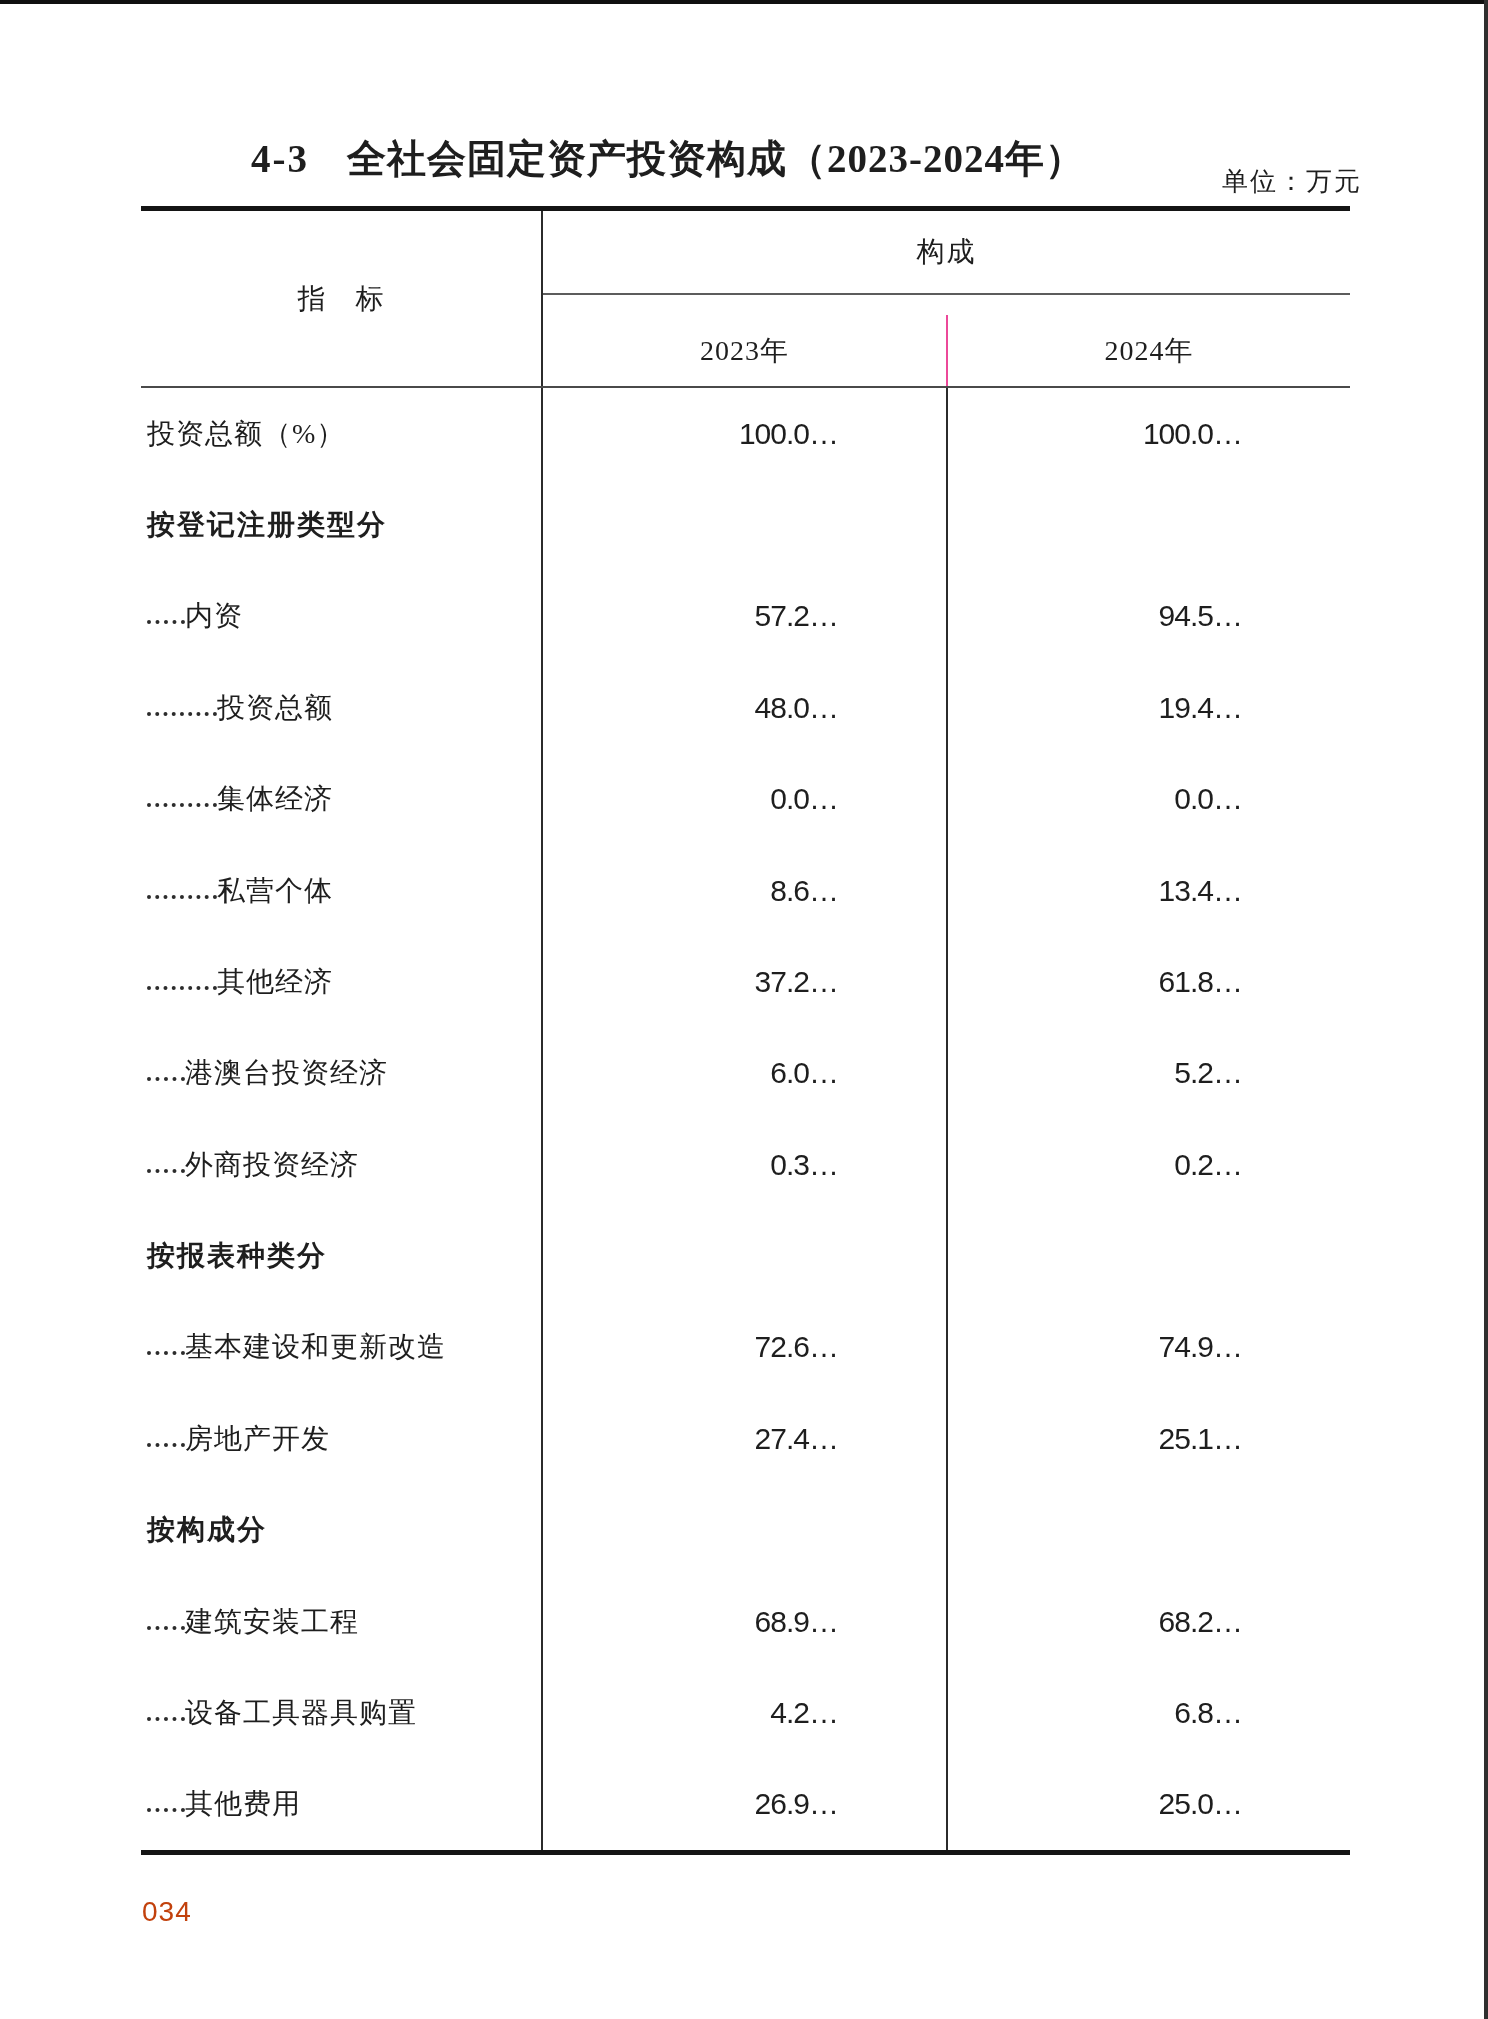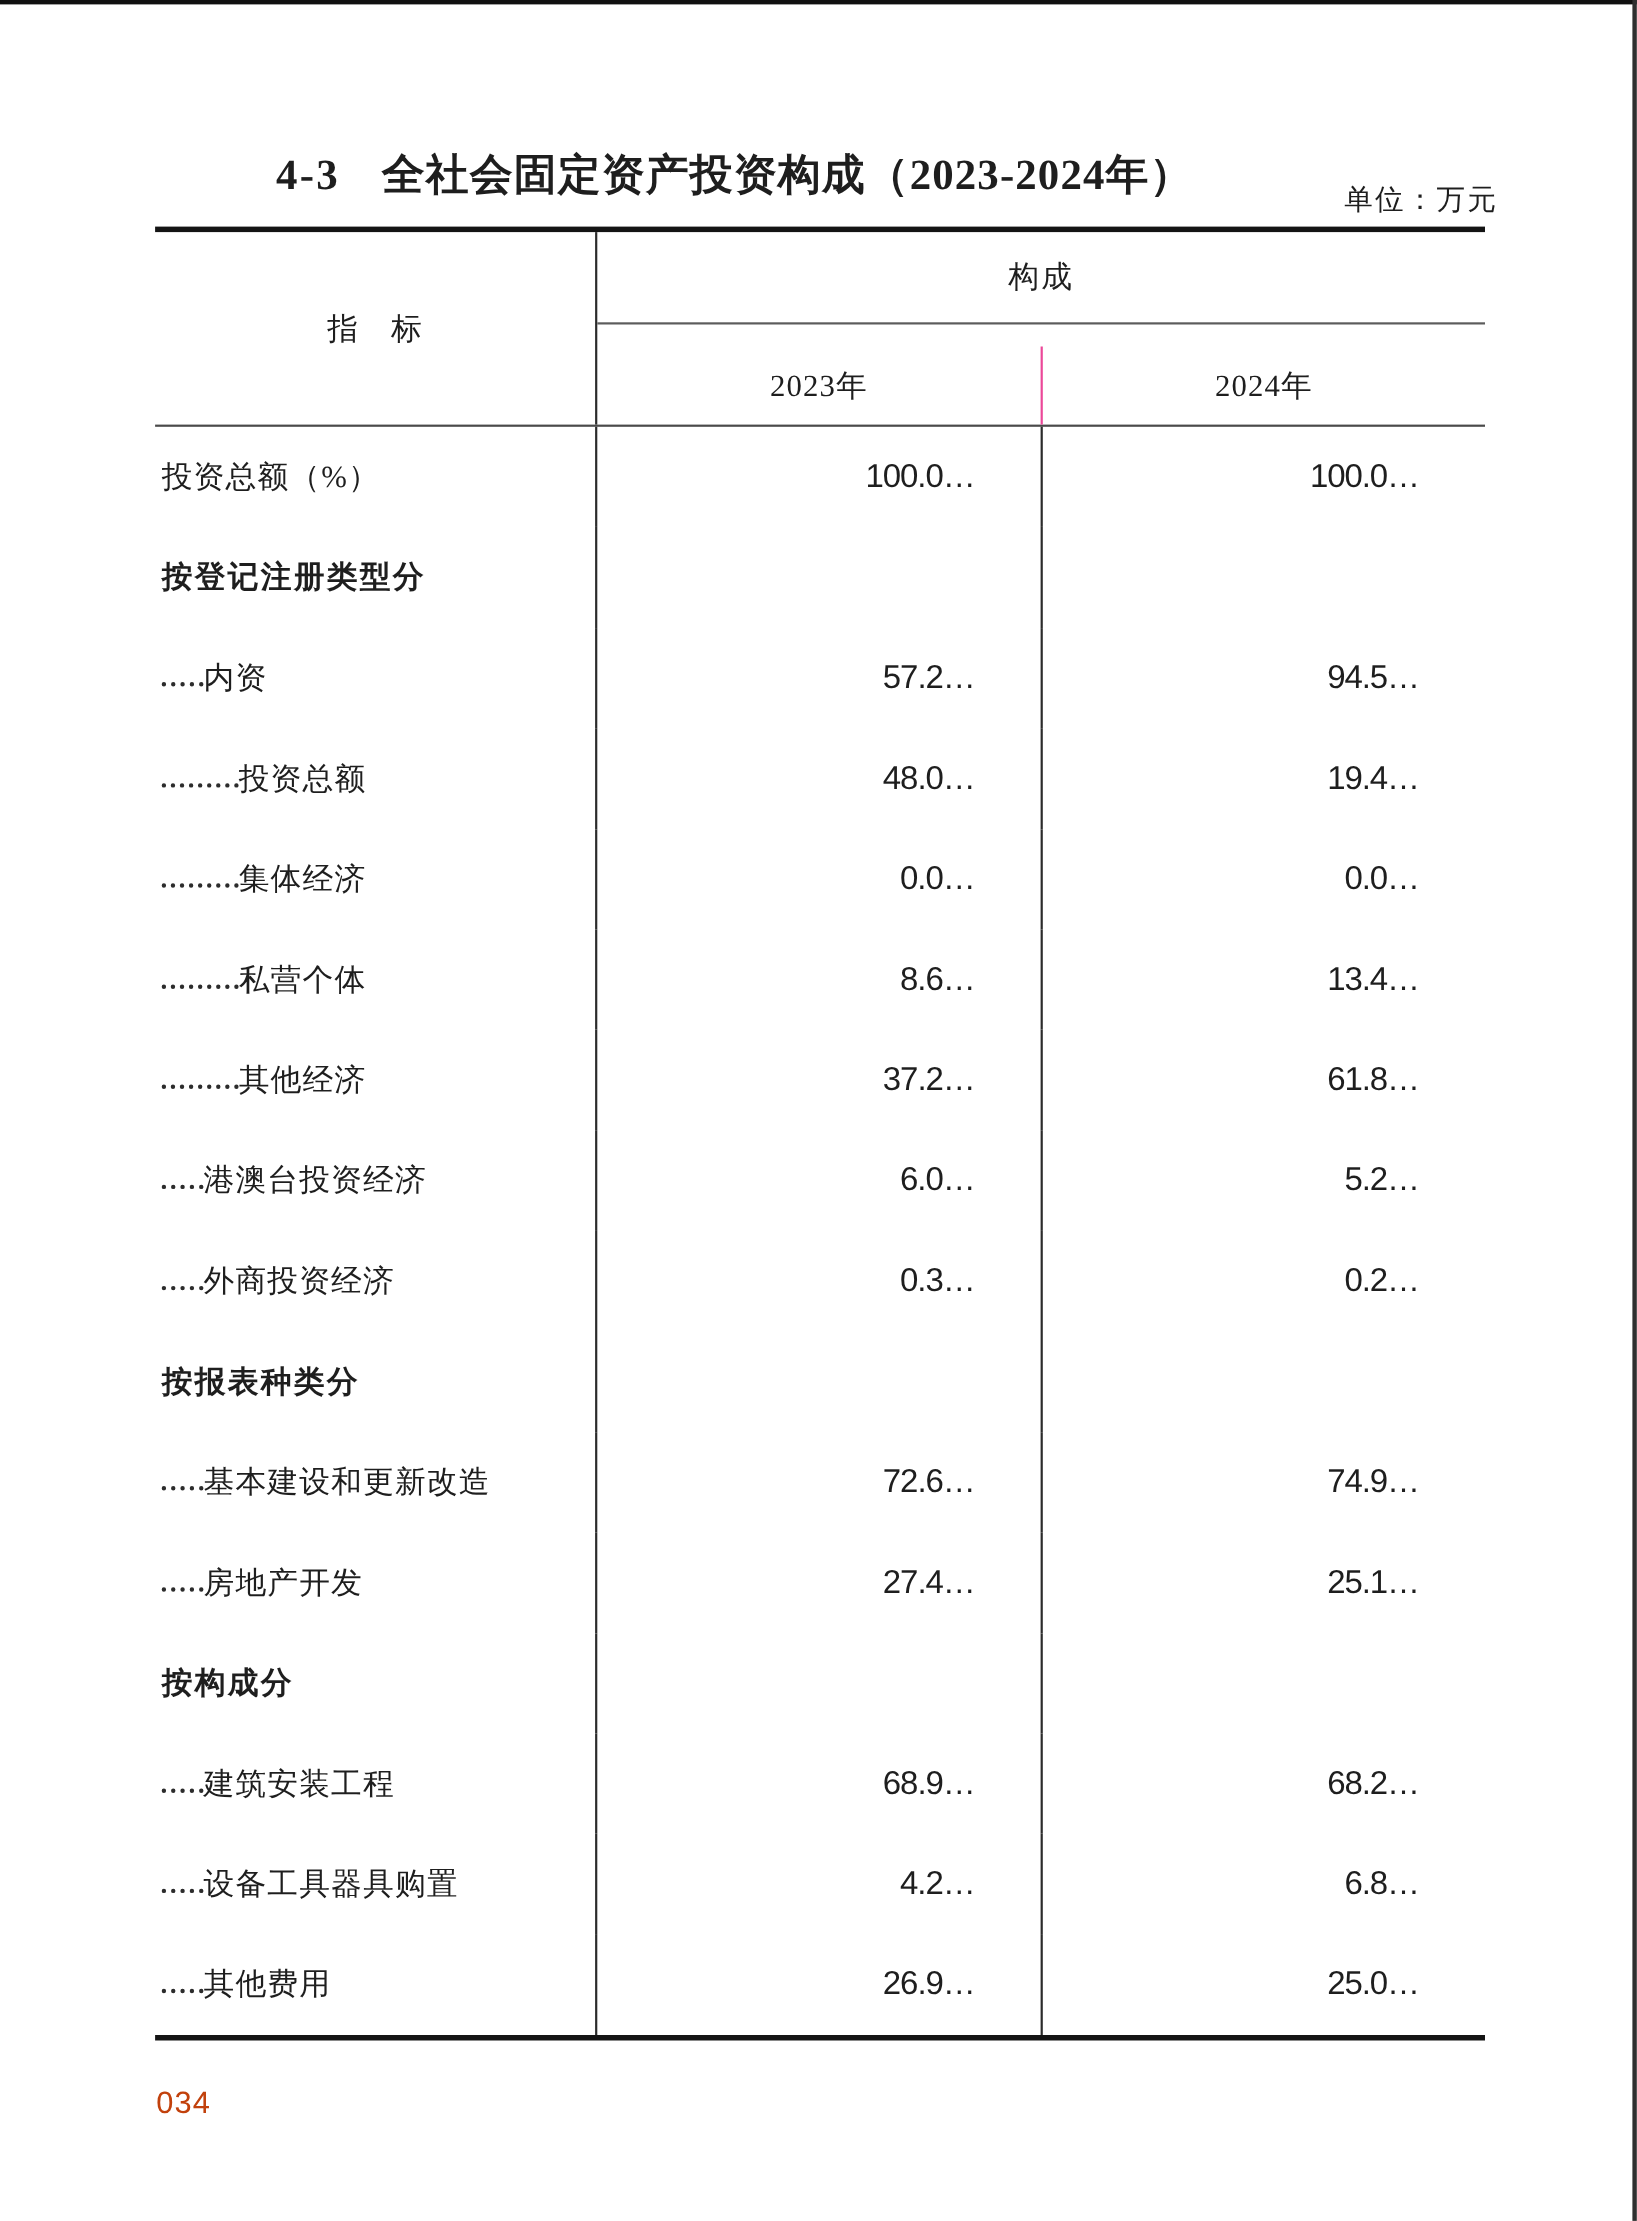--- a/index.html
+++ b/index.html
@@ -54,21 +54,21 @@
   .tbody{flex:1;display:grid;grid-template-rows:repeat(16,1fr);}
   .row{display:flex;min-height:0;}
   .cell-label{
     width:402px;box-sizing:border-box;border-right:2px solid #2b2b2b;
     display:flex;align-items:center;padding-left:6px;
     font-size:28px;letter-spacing:1px;white-space:nowrap;
   }
   .row.bold .cell-label{font-weight:700;letter-spacing:2px;text-align:right;}
   .cell-val{
     box-sizing:border-box;display:flex;align-items:center;justify-content:flex-end;
-    padding-right:60px;font-size:30px;
+    padding-right:108px;font-size:30px;
     font-family:"Liberation Sans","DejaVu Sans",sans-serif;letter-spacing:-1px;
     white-space:nowrap;
   }
   .cell-val.v1{width:405px;border-right:2px solid #2b2b2b;}
   .cell-val.v2{flex:1;}
 
   
   .leader{display:inline-block;height:0;border-bottom:4px dotted #2c2c2c;margin-top:12px;flex:none;}
   .leader.lv1{width:38px;}
   .leader.lv2{width:70px;}

